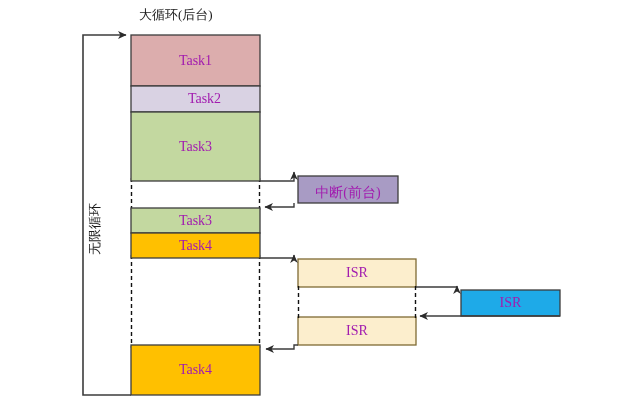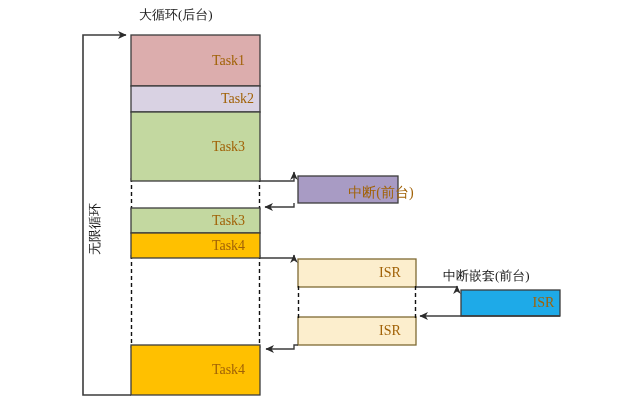--- a/index.html
+++ b/index.html
@@ -3,34 +3,33 @@
 <meta charset="utf-8">
 <style>
   html,body{margin:0;padding:0;background:#ffffff;}
   body{width:641px;height:405px;position:relative;overflow:hidden;
        font-family:"Liberation Serif","DejaVu Serif",serif;color:#1a1a1a;}
   .stage{position:absolute;left:0;top:0;width:641px;height:405px;}
   svg.layer{position:absolute;left:0;top:0;width:641px;height:405px;}
   .lbl{position:absolute;white-space:nowrap;line-height:1;}
   .title-cn{font-size:13px;color:#1a1a1a;}
   .boxtext{position:absolute;display:flex;align-items:center;justify-content:center;
-           font-size:14px;color:#a16207;pointer-events:none;padding-left:33px;}
+           font-size:14px;color:#a21caf;pointer-events:none;}
   .vtext{position:absolute;font-size:13px;color:#1a1a1a;
          transform:rotate(-90deg);transform-origin:left top;white-space:nowrap;}
 </style>
 </head>
 <body>
 
 <div class="stage">
 
   <div class="lbl title-cn" style="left:139px;top:8px;">大循环(后台)</div>
 
   <div class="vtext" style="left:86px;top:255px;">无限循环</div>
 
-  <div class="lbl title-cn" style="left:443px;top:269px;">中断嵌套(前台)</div>
 
   <svg class="layer" viewBox="0 0 641 405">
     <defs>
       <marker id="ah" markerWidth="9" markerHeight="9" refX="8" refY="4.5" orient="auto" markerUnits="userSpaceOnUse">
         <path d="M0,0.6 L8.6,4.5 L0,8.4 L2.4,4.5 Z" fill="#2b2b2b"></path>
       </marker>
     </defs>
 
     <g>
       <path d="M131,395 L83,395 L83,35 L126,35" fill="none" stroke="#3c3c3c" stroke-width="1.6" marker-end="url(#ah)"></path>

